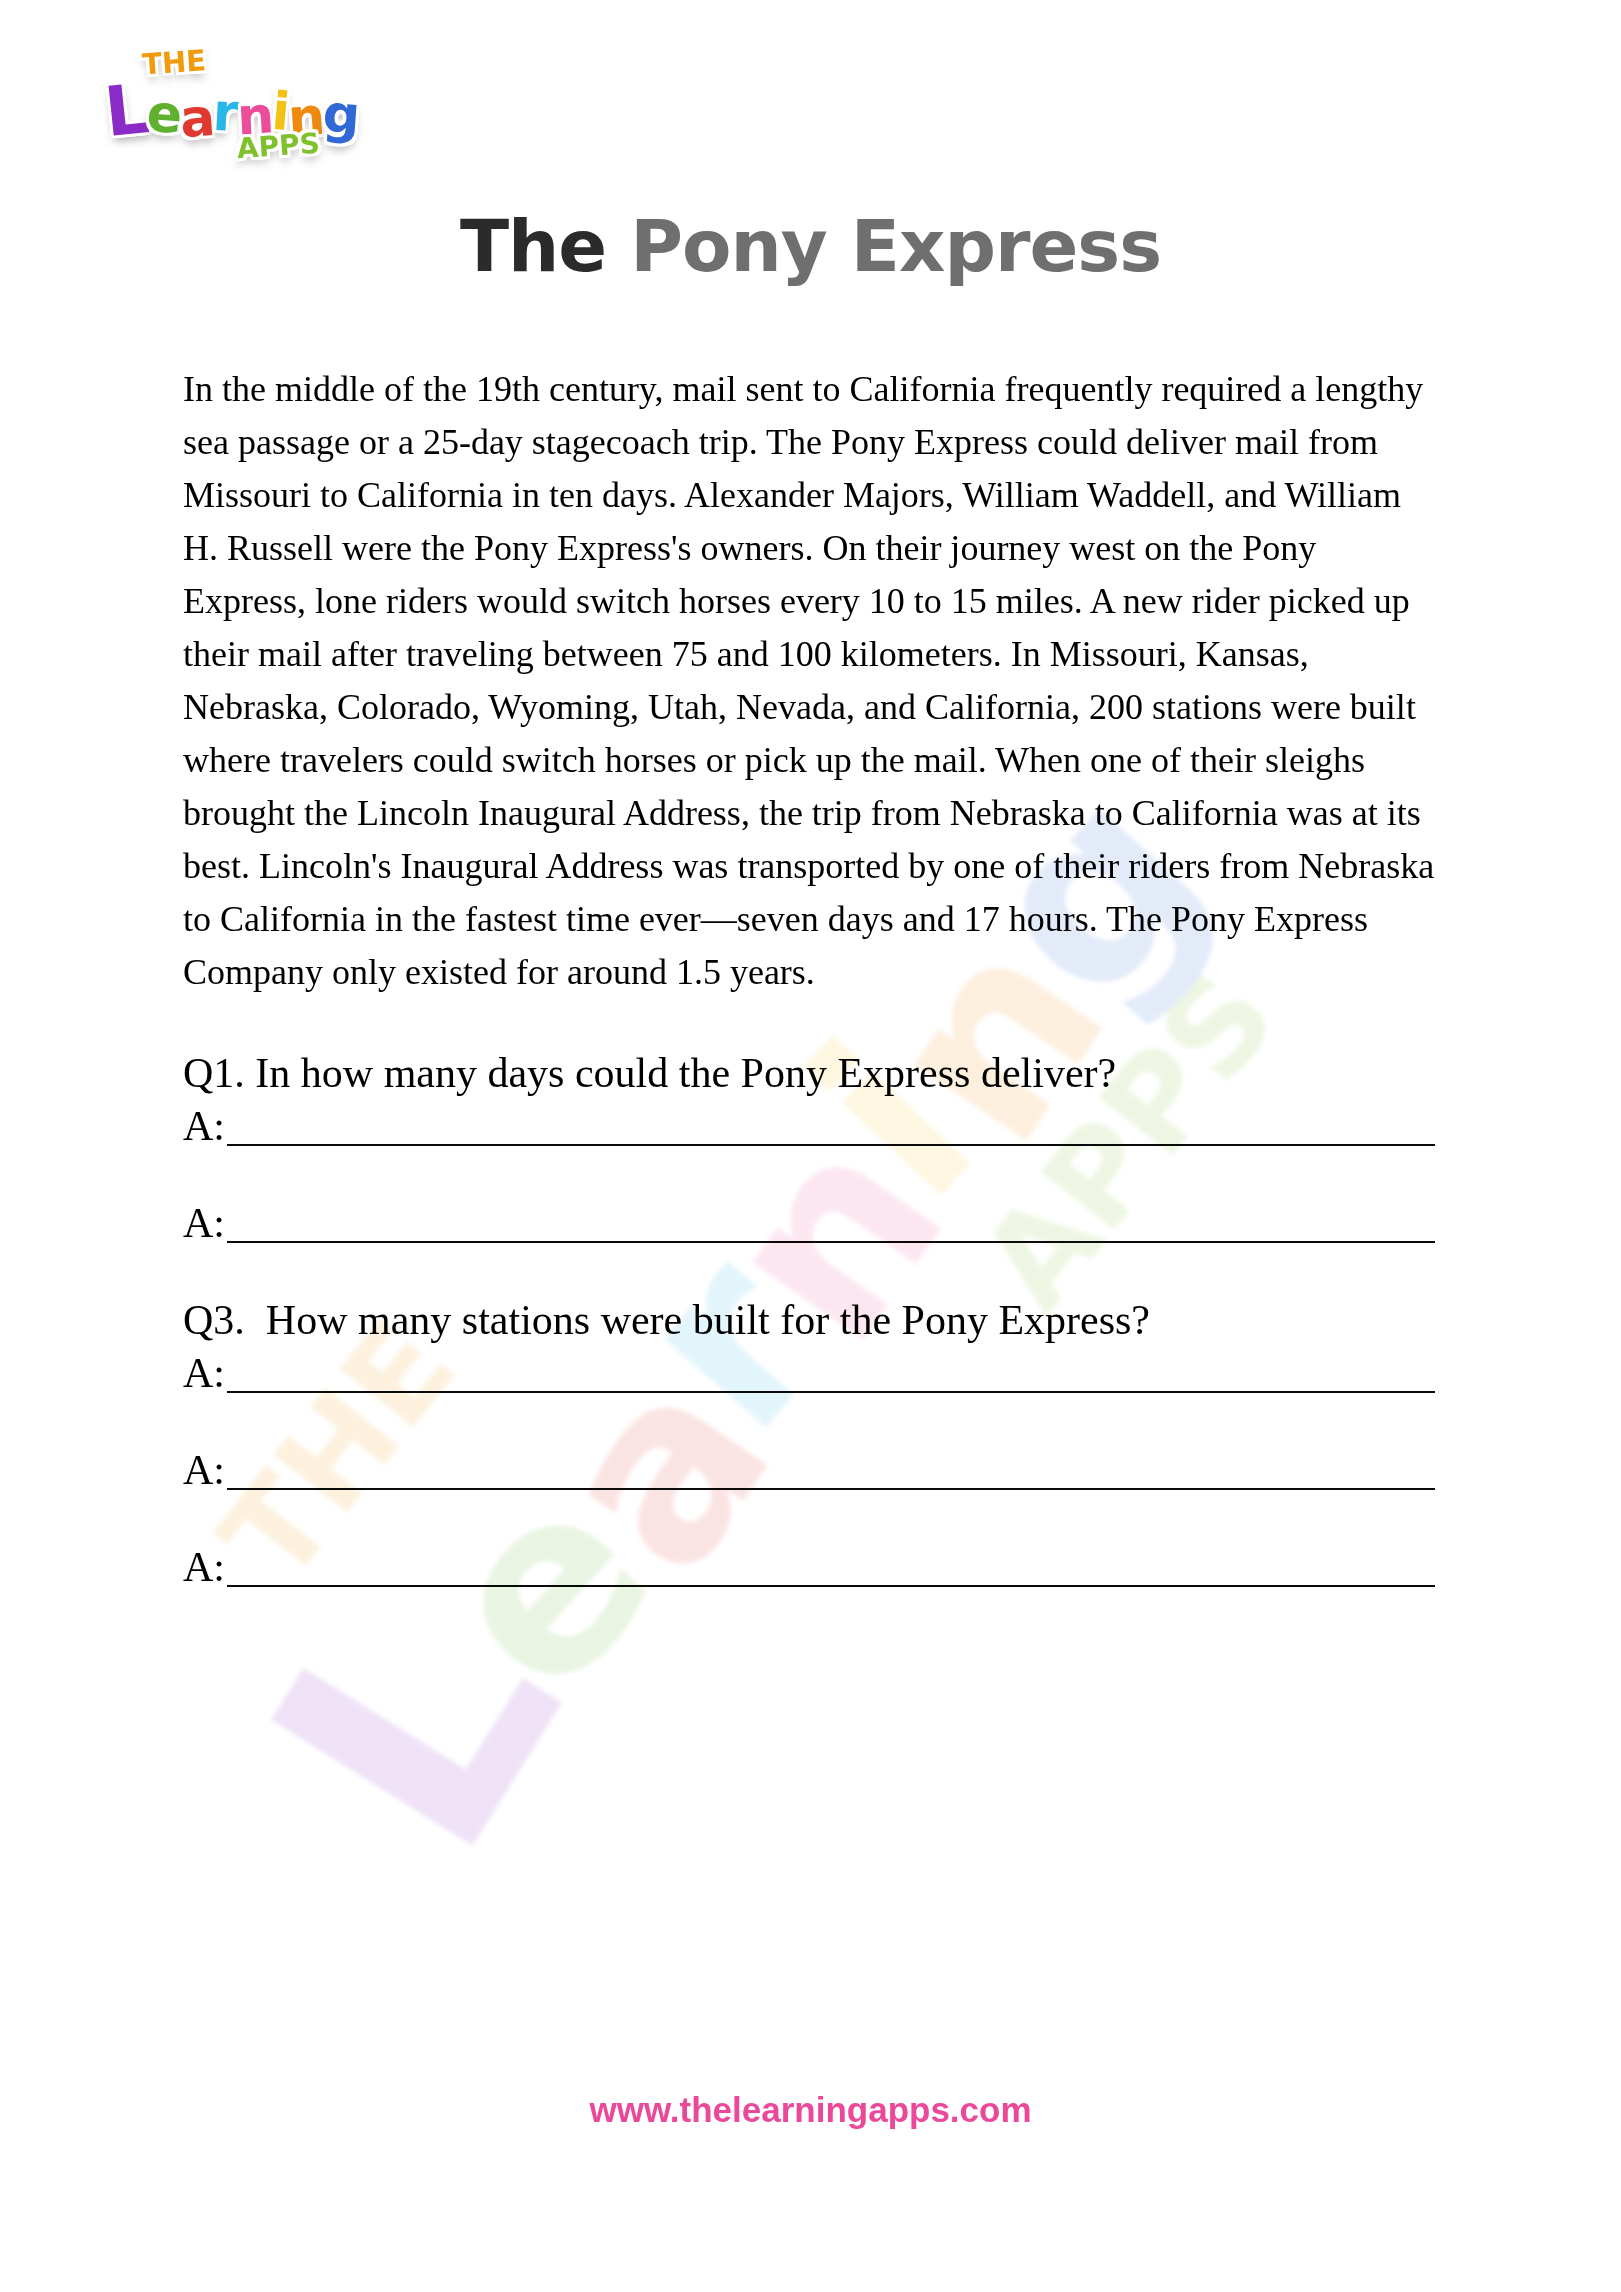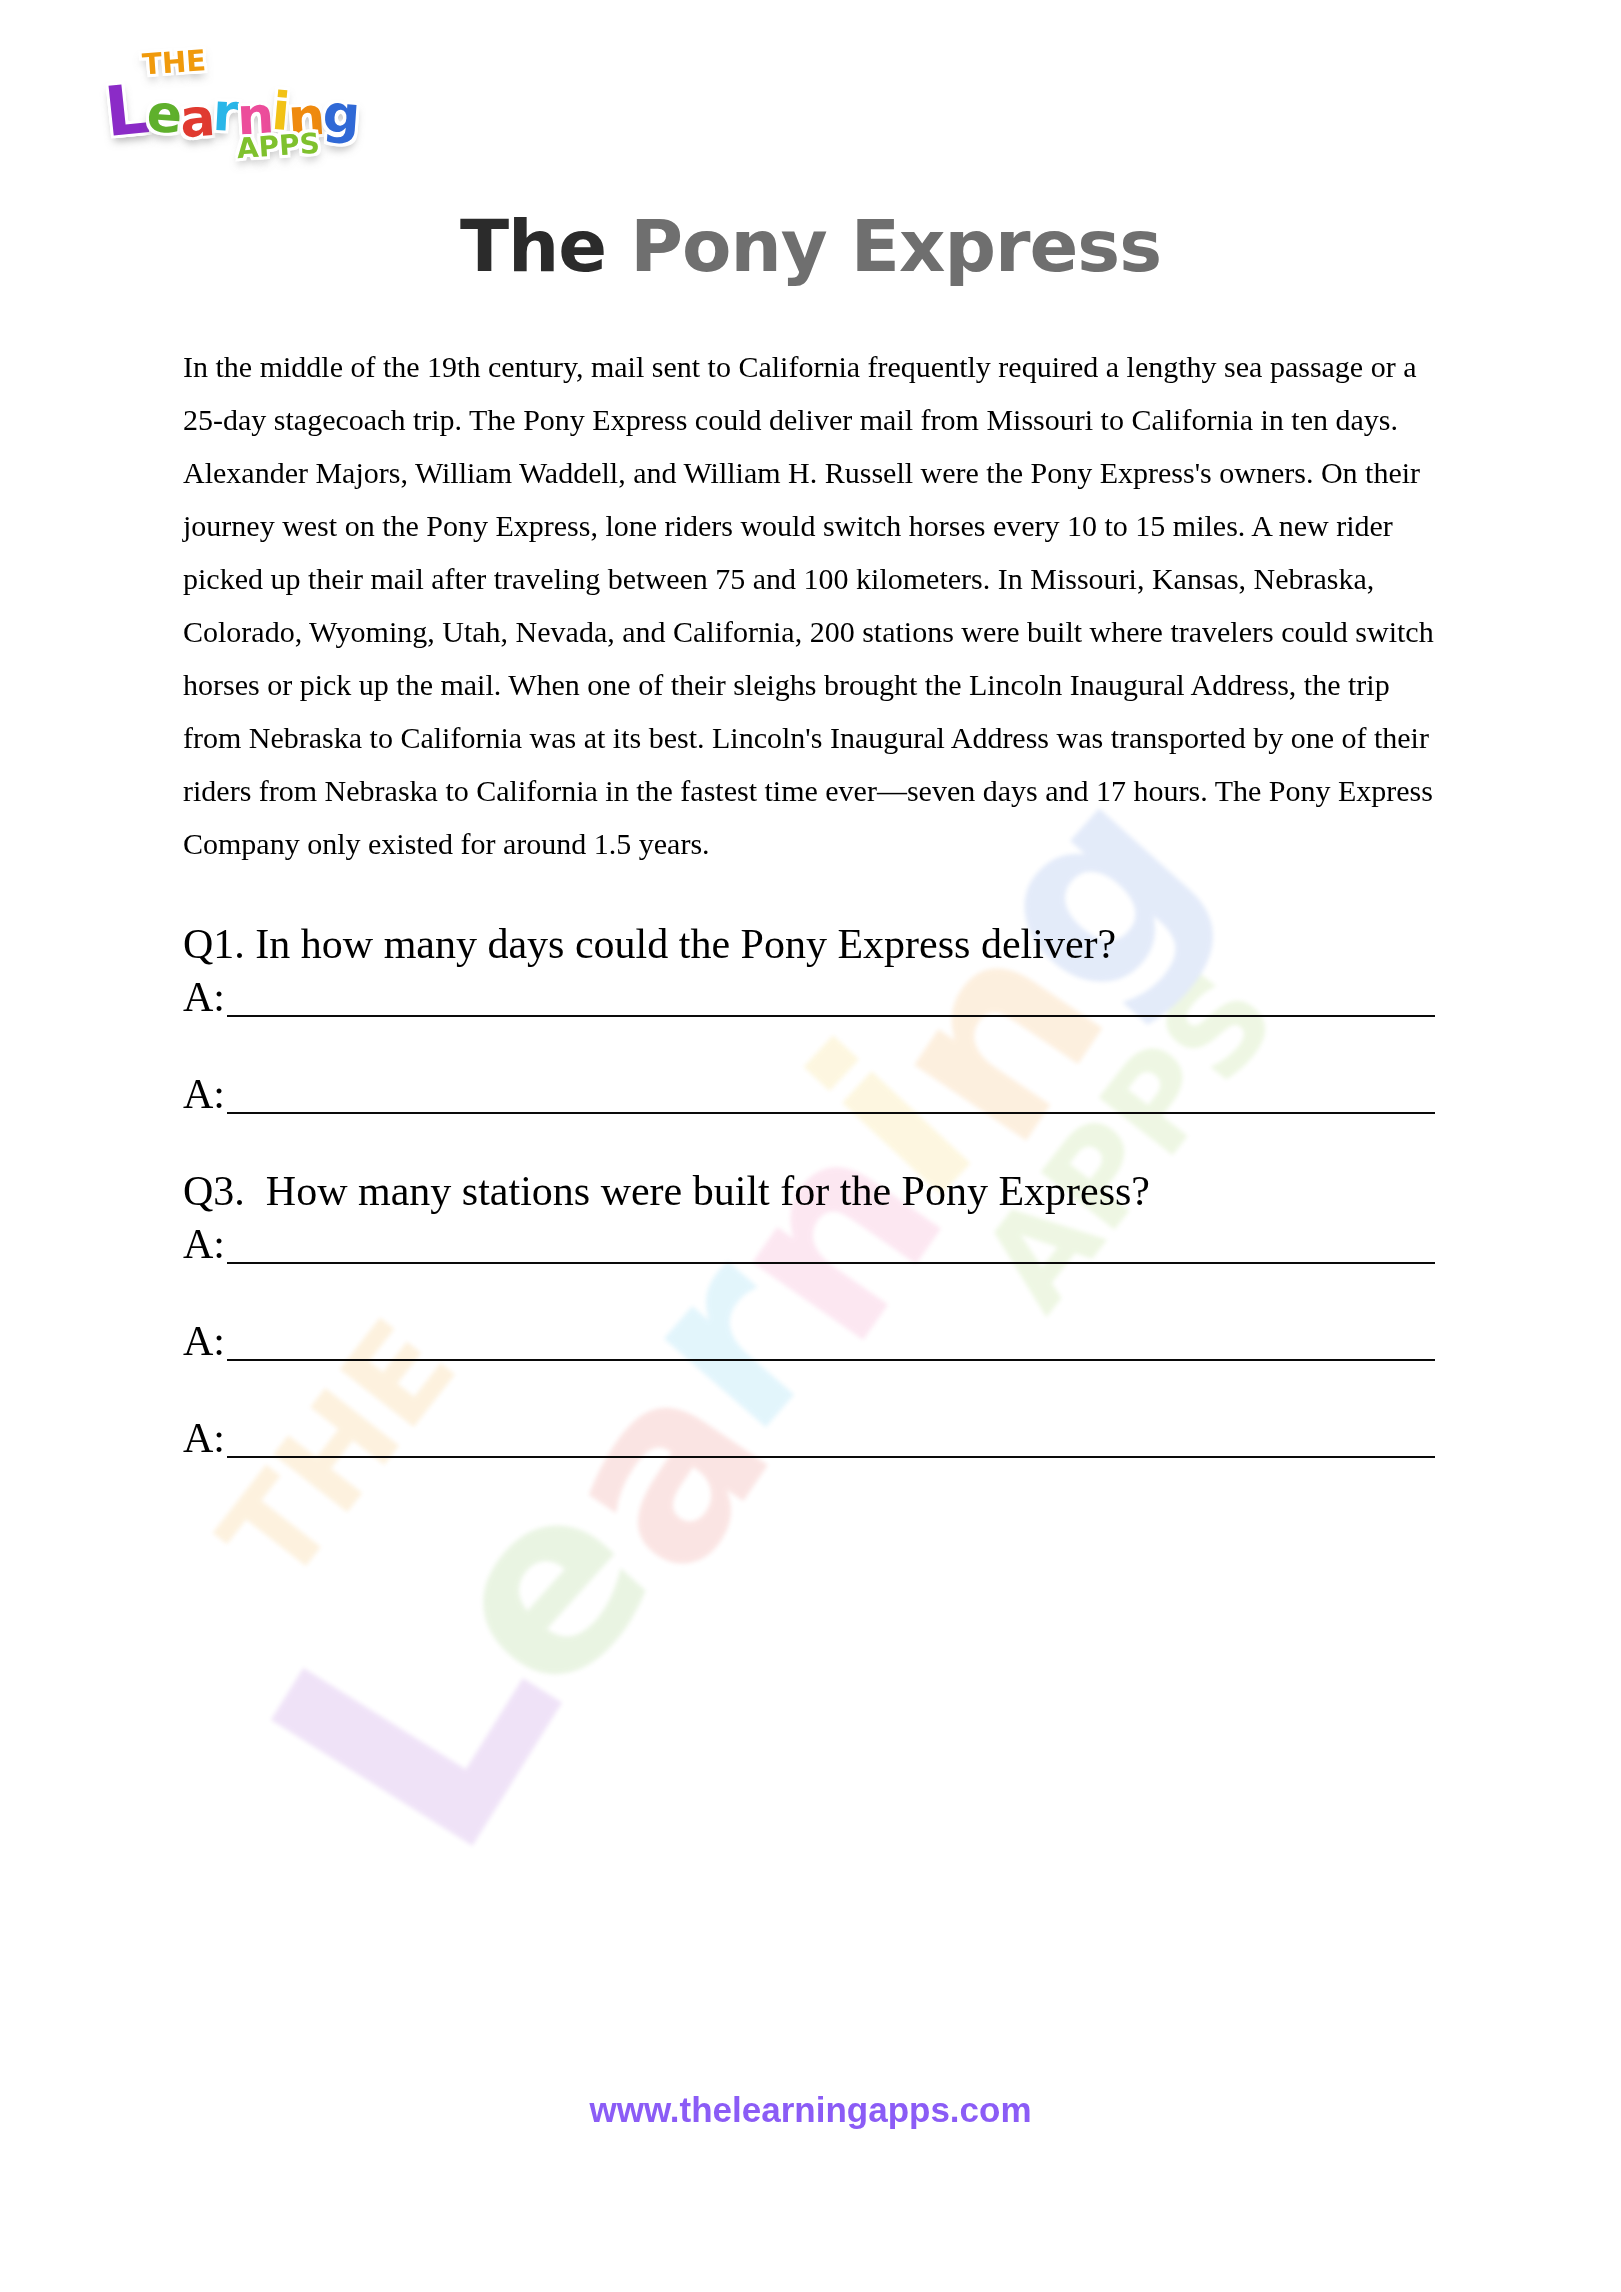--- a/index.html
+++ b/index.html
@@ -35,31 +35,31 @@
   .logo-the{display:block;font-size:29px;line-height:1;margin-left:36px;transform:rotate(-4deg);}
   .logo-word{display:block;font-size:52px;line-height:1;margin-top:3.9px;}
   .logo-apps{display:block;font-size:28px;line-height:1;text-align:right;
              margin-right:39px;margin-top:-7.8px;transform:rotate(-4deg);}
 
   
   .content{position:absolute;left:183px;top:0;width:1255px;z-index:1;}
   .title{margin:194px 0 0;text-align:center;letter-spacing:-1px;
          font-family:"DejaVu Sans","Liberation Sans",sans-serif;
          font-weight:700;font-size:72px;line-height:104px;white-space:nowrap;}
-  .passage{margin:42px 0 0;font-size:30px;line-height:53px;}
+  .passage{margin:65px 0 0;font-size:36px;line-height:53px;}
   .instruction{margin:39px 0 0;font-size:42px;line-height:53px;}
   .questions{margin-top:48px;font-family:Liberation Serif, serif;}
   .q-block{margin-bottom:44px;}
   .q-text{font-size:42px;line-height:53px;white-space:pre-wrap;}
   .a-row{display:flex;align-items:stretch;font-size:42px;line-height:53px;}
   .a-line{flex:1;border-bottom:2.9px solid #0a0a0a;margin:0 2.9px 6.9px 2px;}
 
   
   .footer{position:absolute;left:0;right:0;top:2090px;text-align:center;z-index:1;
-          font-family:"Liberation Sans",sans-serif;font-weight:700;font-size:35px;color:#8b5cf6;}
+          font-family:"Liberation Sans",sans-serif;font-weight:700;font-size:35px;color:#ec4899;}
 </style>
 </head>
 <body>
 
 <div class="watermark" aria-hidden="true">
   <div class="wm-the" style="color: rgb(240, 154, 12);">THE</div>
   <div class="wm-word bubble-word">
     <span style="color: rgb(139, 43, 199);">L</span><span style="color: rgb(95, 176, 44);">e</span><span style="color: rgb(224, 58, 48);">a</span><span style="color: rgb(41, 182, 232);">r</span><span style="color: rgb(236, 77, 155);">n</span><span style="color: rgb(242, 194, 22);">i</span><span style="color: rgb(239, 138, 14);">n</span><span style="color: rgb(48, 105, 214);">g</span>
   </div>
   <div class="wm-apps" style="color: rgb(127, 193, 45);">APPS</div>

